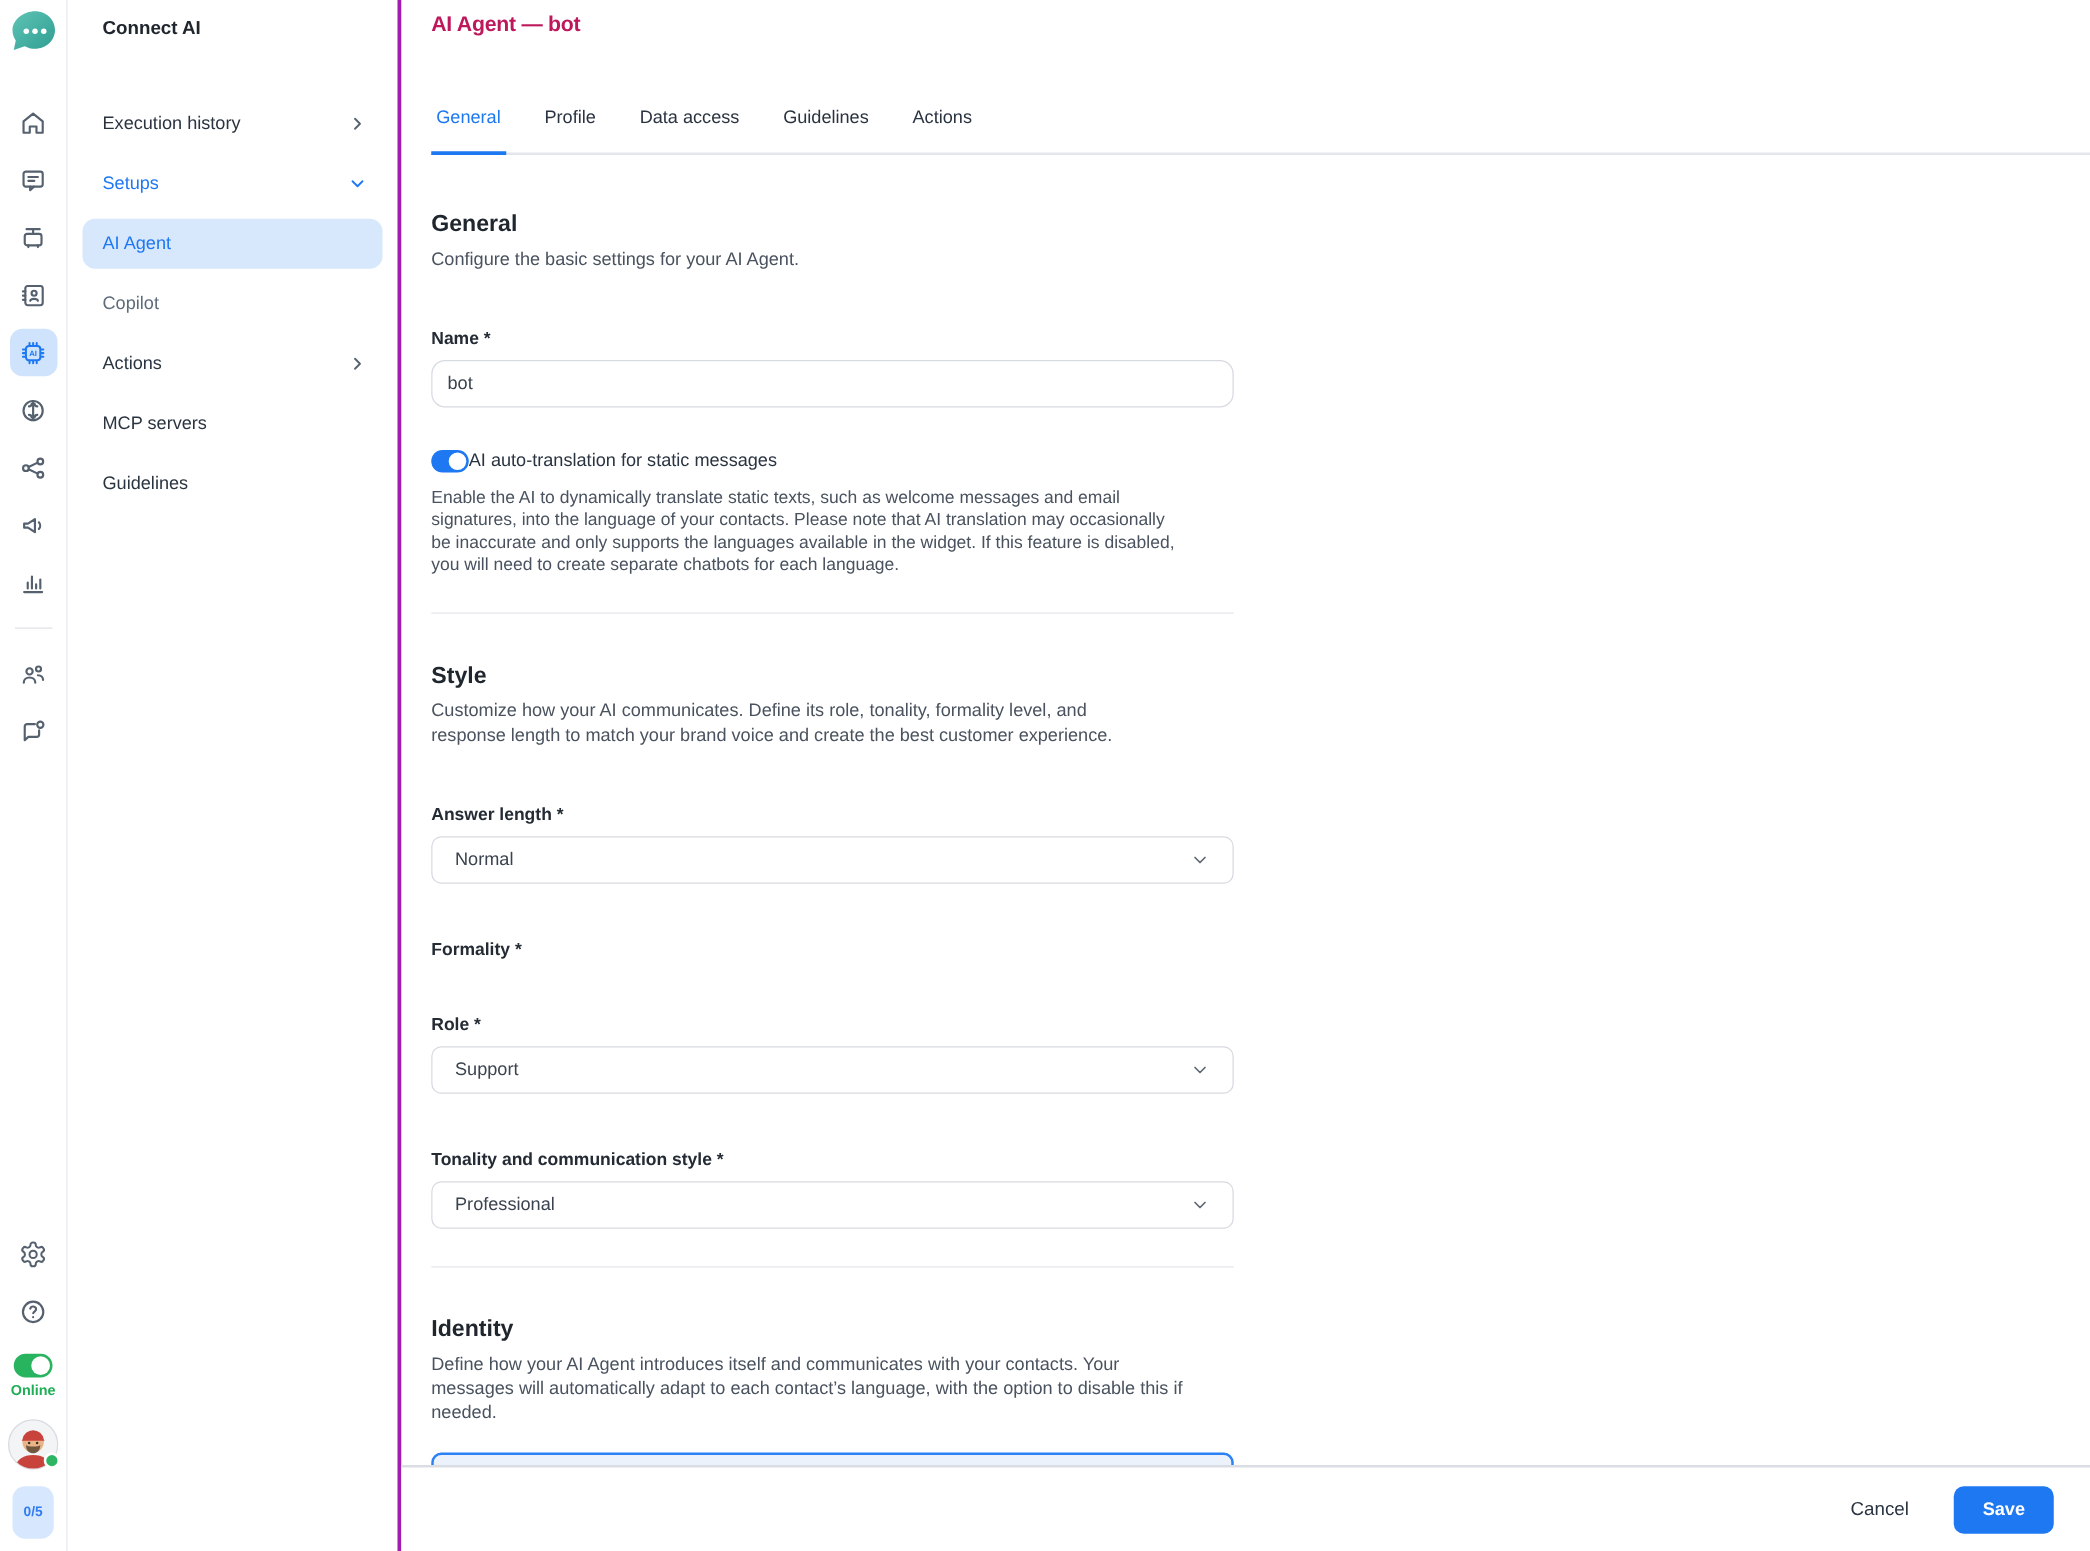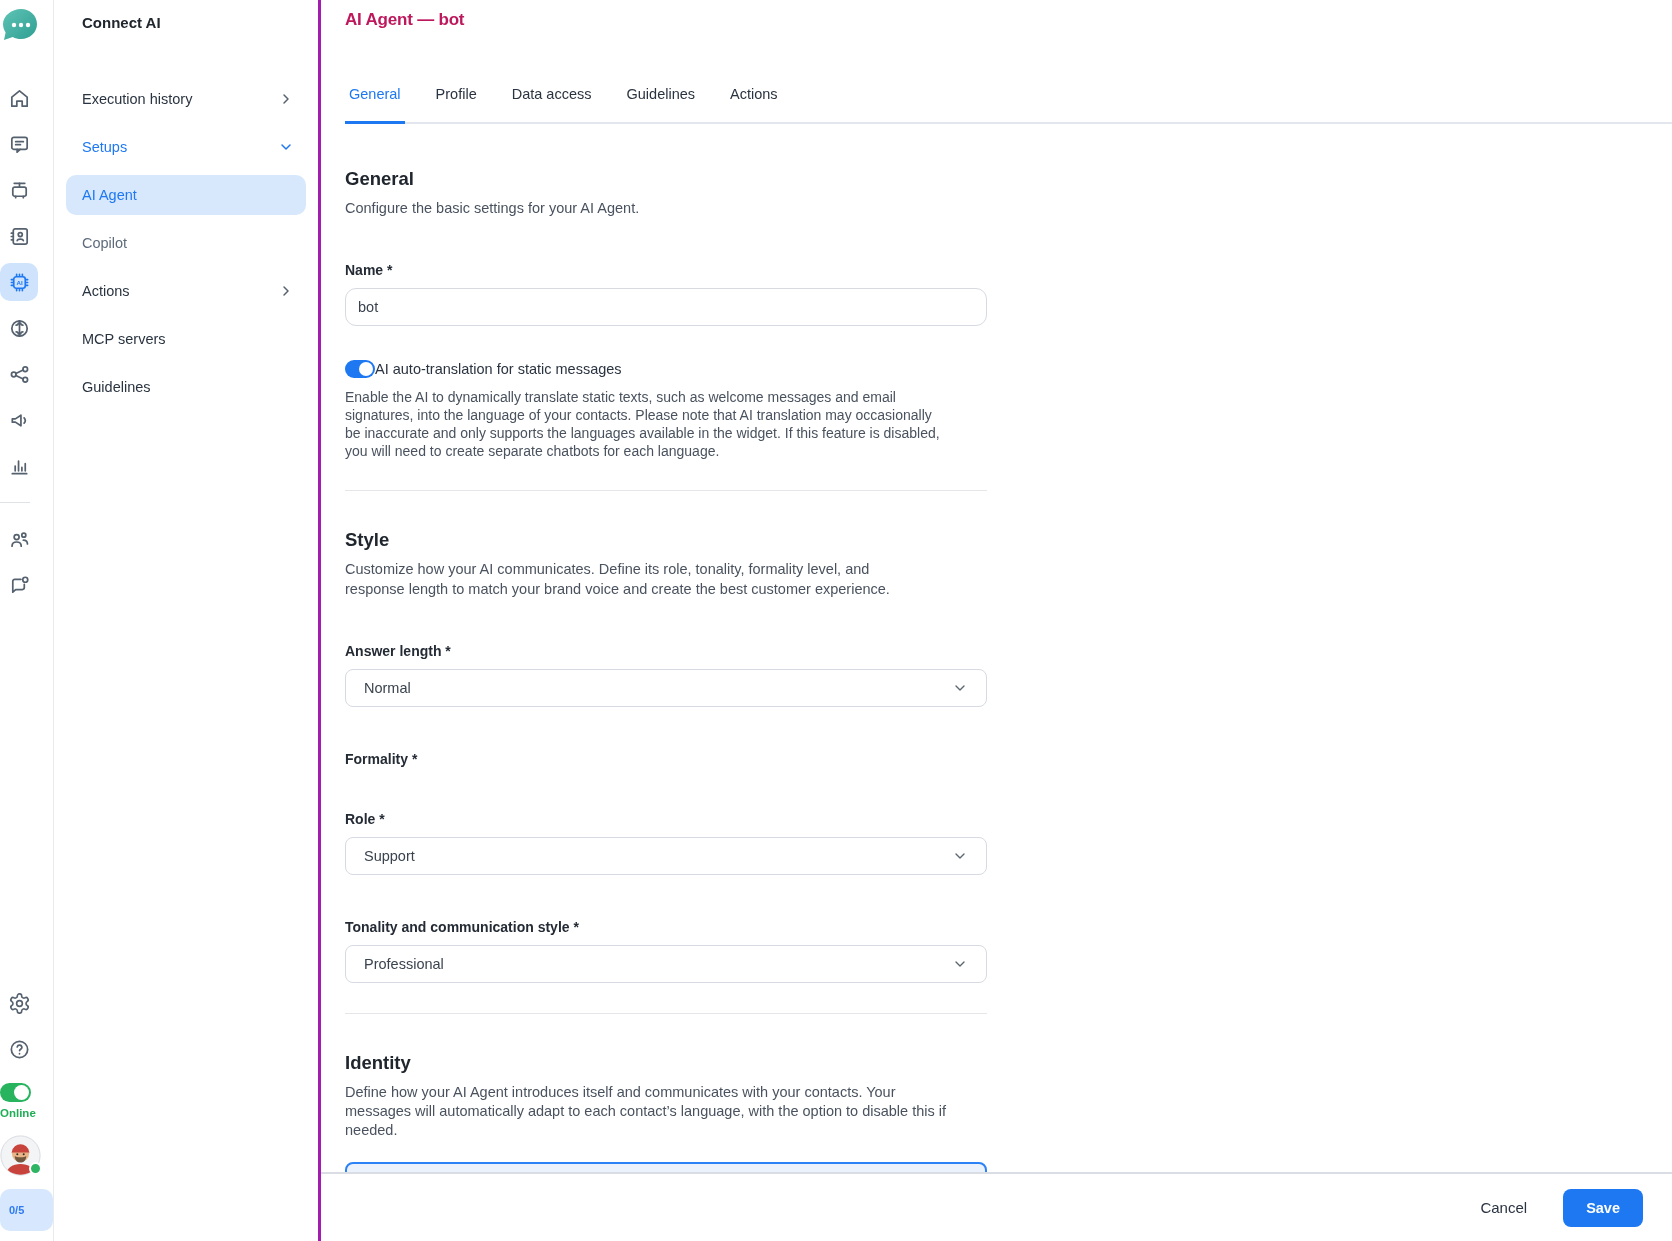--- a/index.html
+++ b/index.html
@@ -9,21 +9,21 @@
     font-size: 14.5px;
     color: #2a3340;
     background: #fff;
     display: flex;
   }
 
   
   .rail {
     width: 54px; height: 100%;
     border-right: 1px solid #e8eaee;
-    display: flex; flex-direction: column; 
+    display: flex; flex-direction: column; align-items: center;
     padding: 6px 0 10px; flex: 0 0 54px;
   }
   .rail .logo { width: 40px; height: 40px; margin-bottom: 40px; }
   .rail-btn {
     width: 38px; height: 24px; margin-bottom: 22px;
     display: flex; align-items: center; justify-content: center;
     color: #55616e; background: none; border: none; cursor: pointer;
     flex: 0 0 auto;
   }
   .rail-btn svg { width: 23px; height: 23px; }

